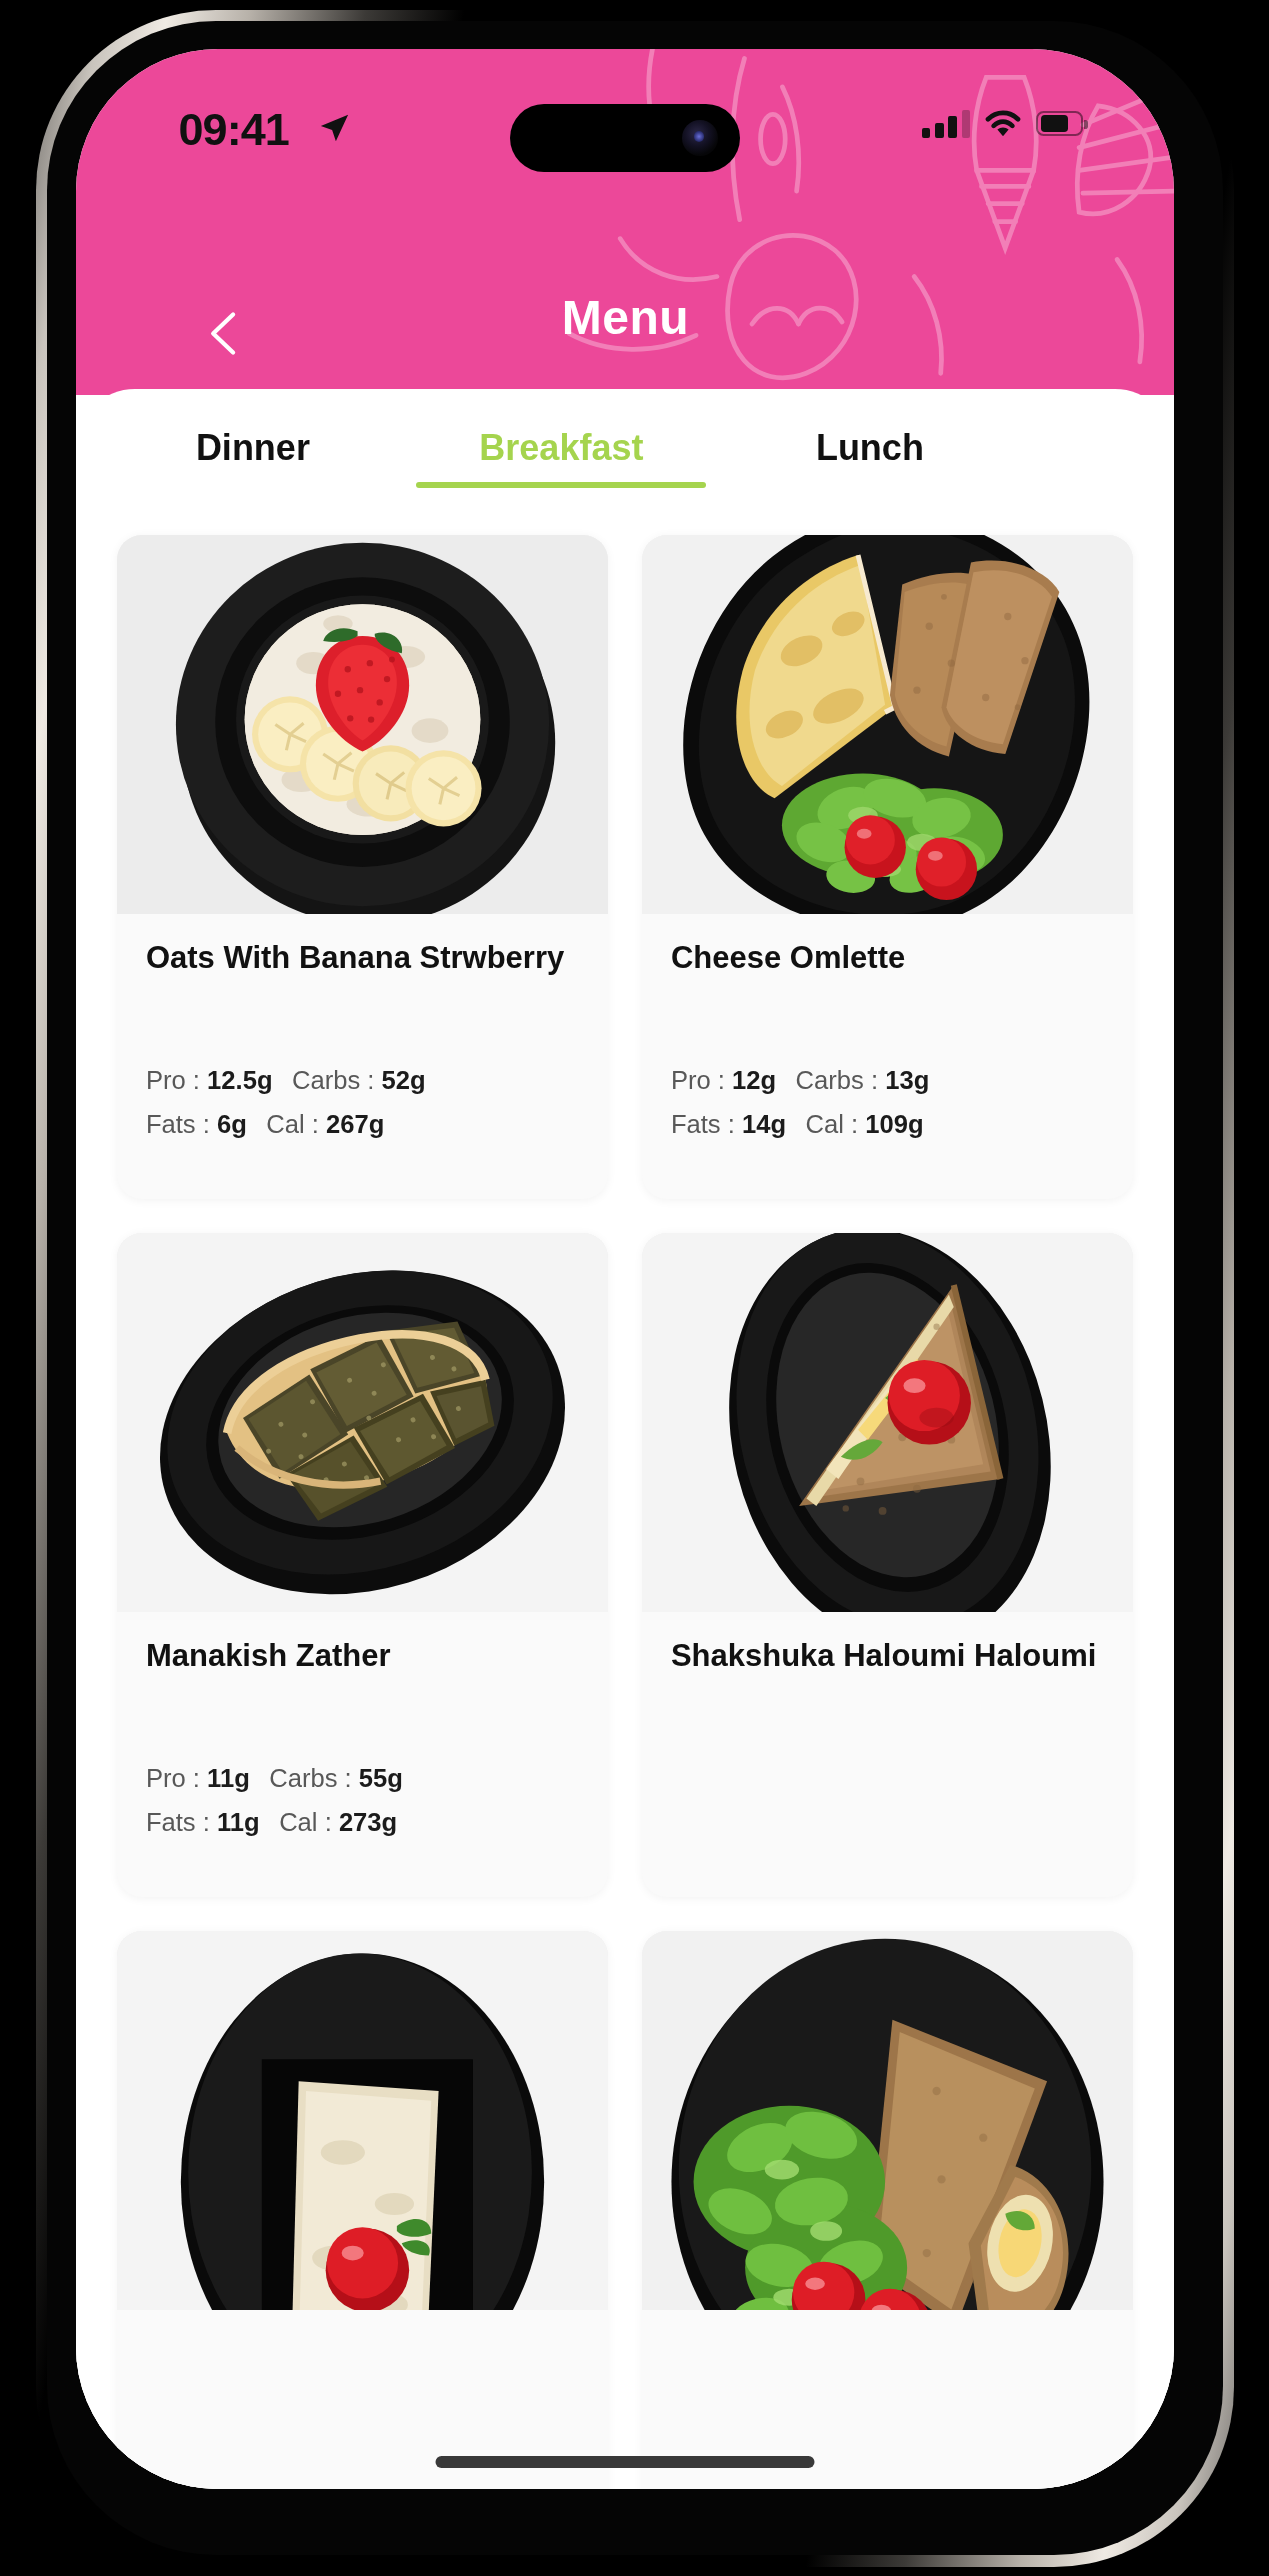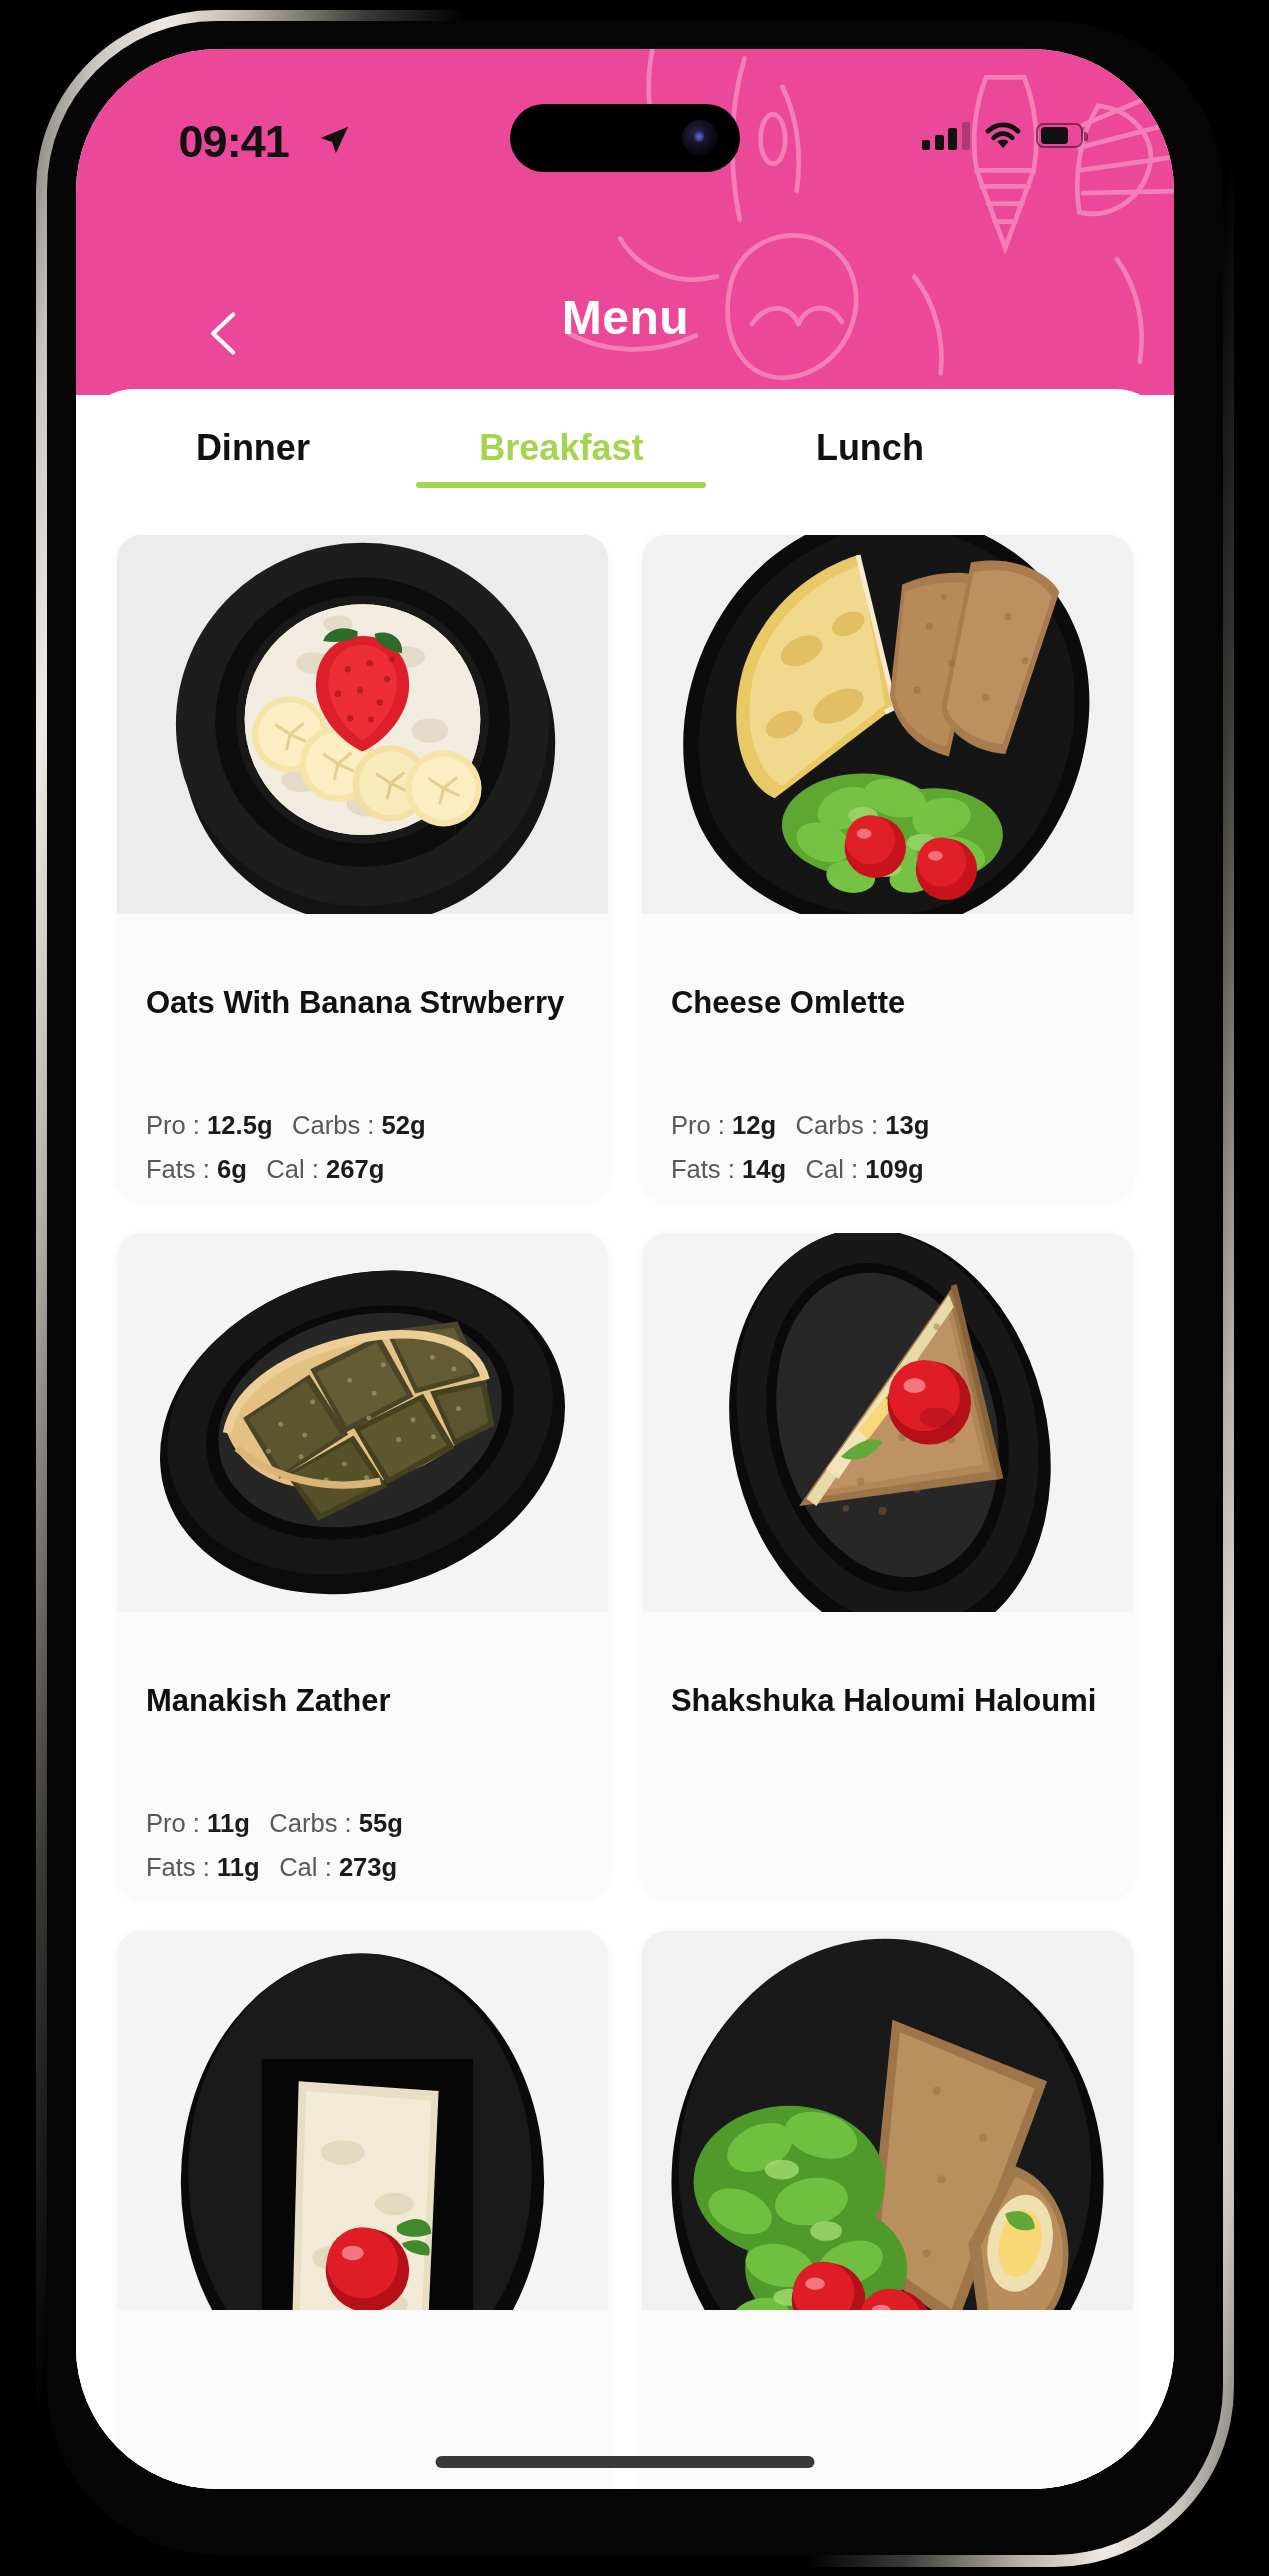--- a/index.html
+++ b/index.html
@@ -42,21 +42,21 @@
     background: linear-gradient(180deg,#efeae3,#6d6a66 12%,#3a3835 50%,#6d6a66 88%,#efeae3);
     border-radius: 2.8px;
   }
   #btn-silence { left: 26.6px; top: 419px; width: 8.5px; height: 70px; }
   #btn-volup   { left: 25px; top: 582px; width: 10.4px; height: 144px; }
   #btn-voldown { left: 25px; top: 759px; width: 10.4px; height: 144px; }
   #btn-power   { right: 25px; top: 679px; width: 10.4px; height: 228px; }
 
   
   #status-bar {
-    position: absolute; left: 0; top: 12px;
+    position: absolute; left: 0; top: 0;
     width: 100%; height: 152px;
     background: transparent;
     z-index: 9;
   }
   #status-time {
     position: absolute; left: 102px; top: 55px;
     font-size: 45px; font-weight: 600; color: #111;
     letter-spacing: -0.9px;
   }
   #loc-arrow {
@@ -174,21 +174,21 @@
     height: 664px;
   }
   .food-photo {
     height: 379px; width: 100%;
     position: relative; overflow: hidden;
     background: #eeeeee;
   }
   .food-info { padding: 25px 28.5px 0 28.5px; flex: 1; }
   .food-name {
     font-size: 31px; font-weight: 700; color: #111;
-    line-height: 1.25; min-height: 82px; margin-top: 45px;
+    line-height: 1.25; min-height: 82px;
   }
   .food-macros { margin-top: 45px; }
   .macro-line {
     font-size: 25.6px; color: #585858; margin-bottom: 15px;
     white-space: nowrap;
   }
   .macro-line b { color: #1b1b1b; font-weight: 700; }
   .macro-line .sp { display:inline-block; width: 12.3px; }
 
   

